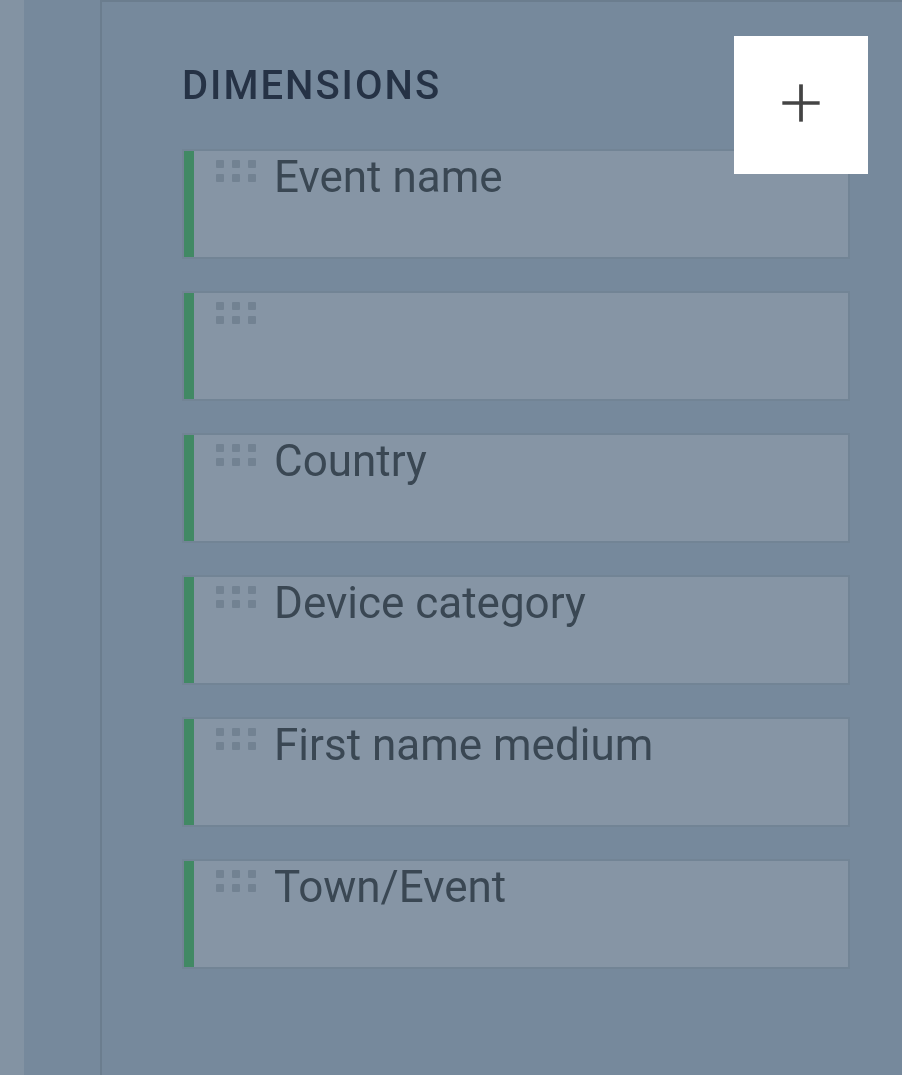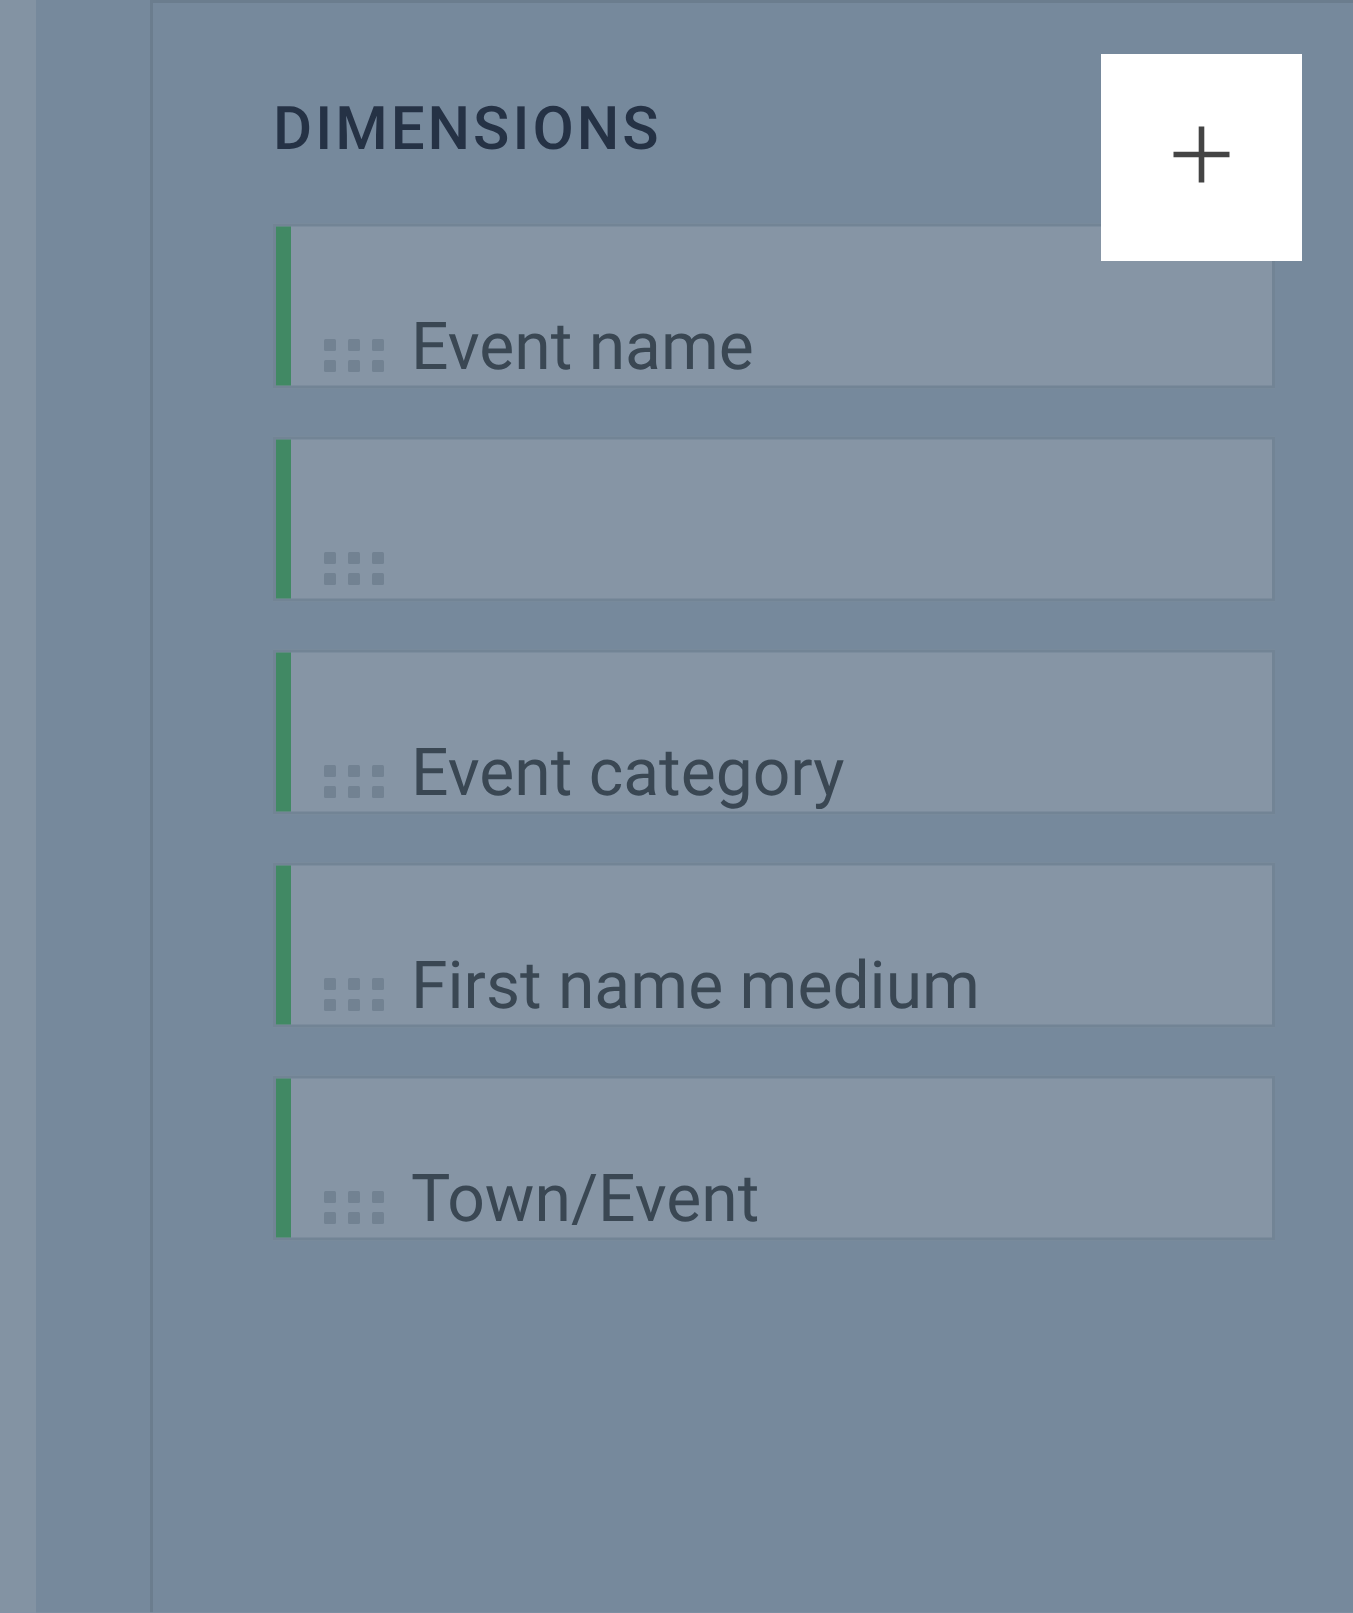--- a/index.html
+++ b/index.html
@@ -82,21 +82,21 @@
     
     .items-list {
       padding: 0 52px 0 80px;
       display: flex;
       flex-direction: column;
       gap: 32px;
     }
     
     .dimension-item {
       display: flex;
-      align-items: flex-end;
+      align-items: flex-start;
       background: #a3b0be;
       border: 2px solid #8595a5;
       height: 110px;
       position: relative;
       cursor: grab;
     }
     
     .dimension-item .accent {
       width: 10px;
       height: 100%;
@@ -170,32 +170,44 @@
       <div class="drag-handle">
         <span></span>
           <span></span>
           <span></span>
           <span></span>
           <span></span>
           <span></span>
       </div>
     </div>
 
-
-    <div class="dimension-item">
-      <div class="accent"></div>
-      <div class="drag-handle">
-        <span></span>
-          <span></span>
-          <span></span>
-          <span></span>
-          <span></span>
-          <span></span>
-      </div>
-      <div class="dimension-label">Event category</div>
+    <div class="dimension-item">
+      <div class="accent"></div>
+      <div class="drag-handle">
+        <span></span>
+          <span></span>
+          <span></span>
+          <span></span>
+          <span></span>
+          <span></span>
+      </div>
+      <div class="dimension-label">Country</div>
+    </div>
+
+    <div class="dimension-item">
+      <div class="accent"></div>
+      <div class="drag-handle">
+        <span></span>
+          <span></span>
+          <span></span>
+          <span></span>
+          <span></span>
+          <span></span>
+      </div>
+      <div class="dimension-label">Device category</div>
     </div>
 
     <div class="dimension-item">
       <div class="accent"></div>
       <div class="drag-handle">
         <span></span>
           <span></span>
           <span></span>
           <span></span>
           <span></span>

